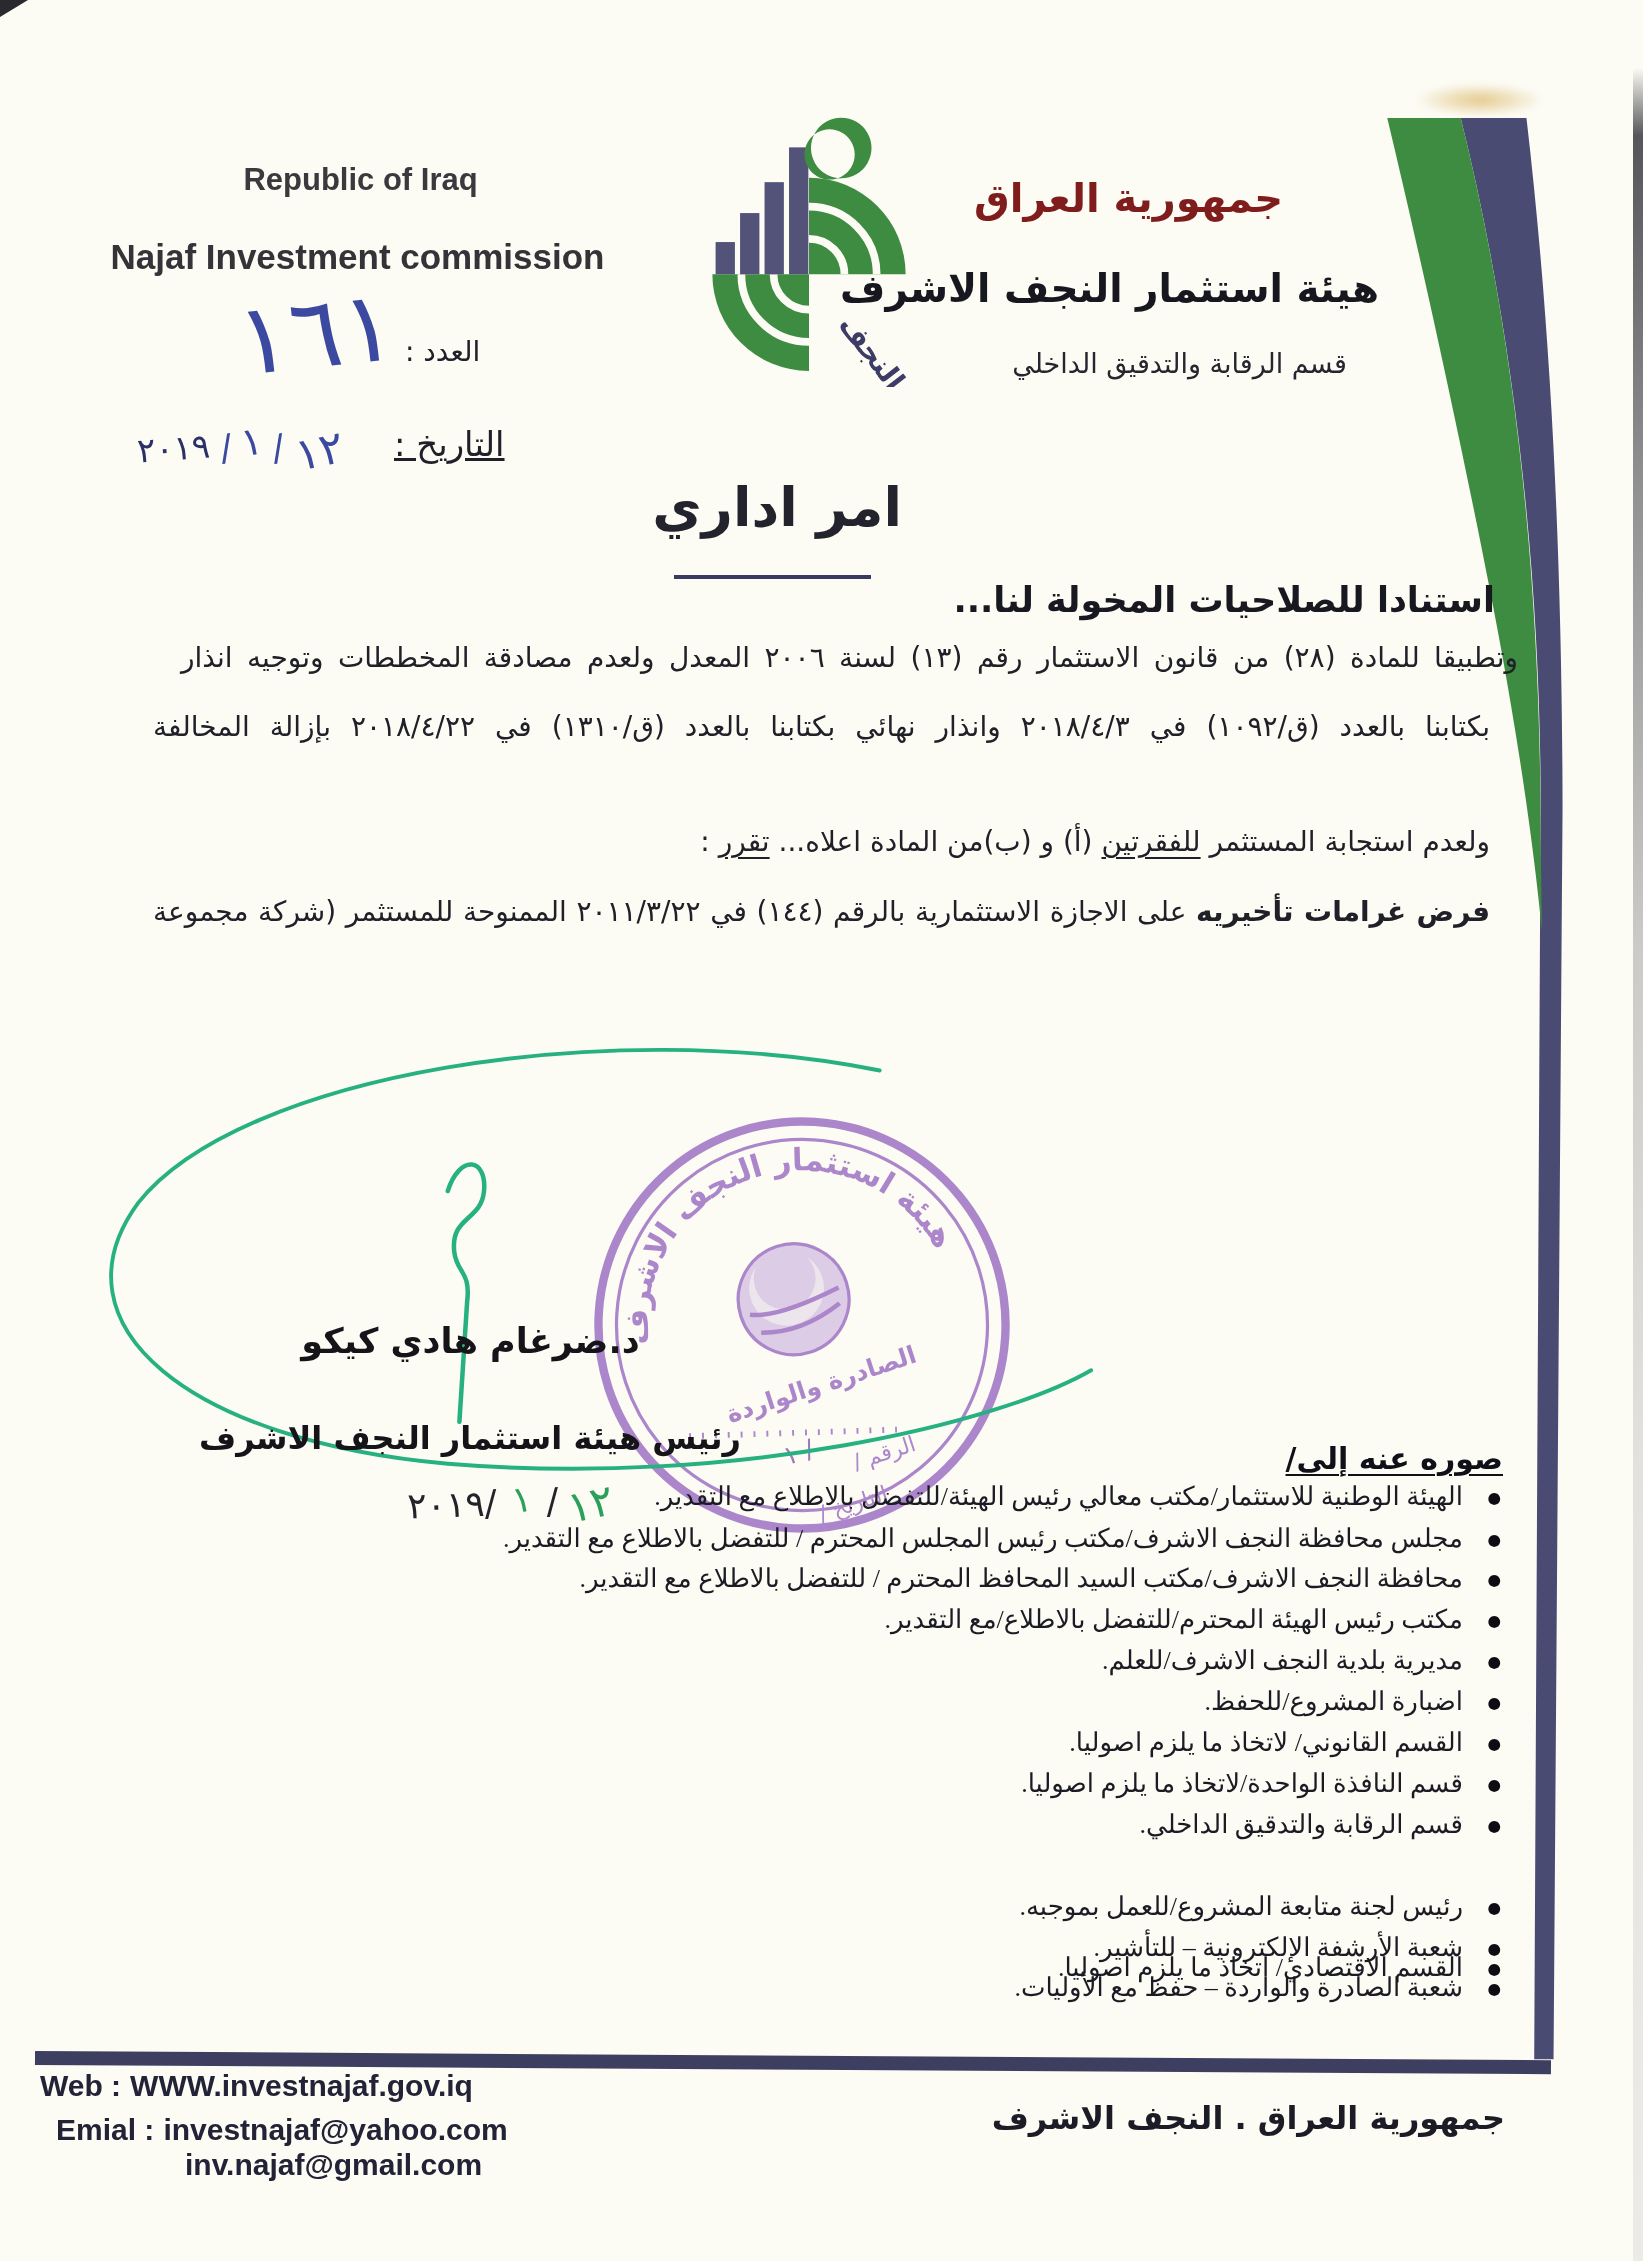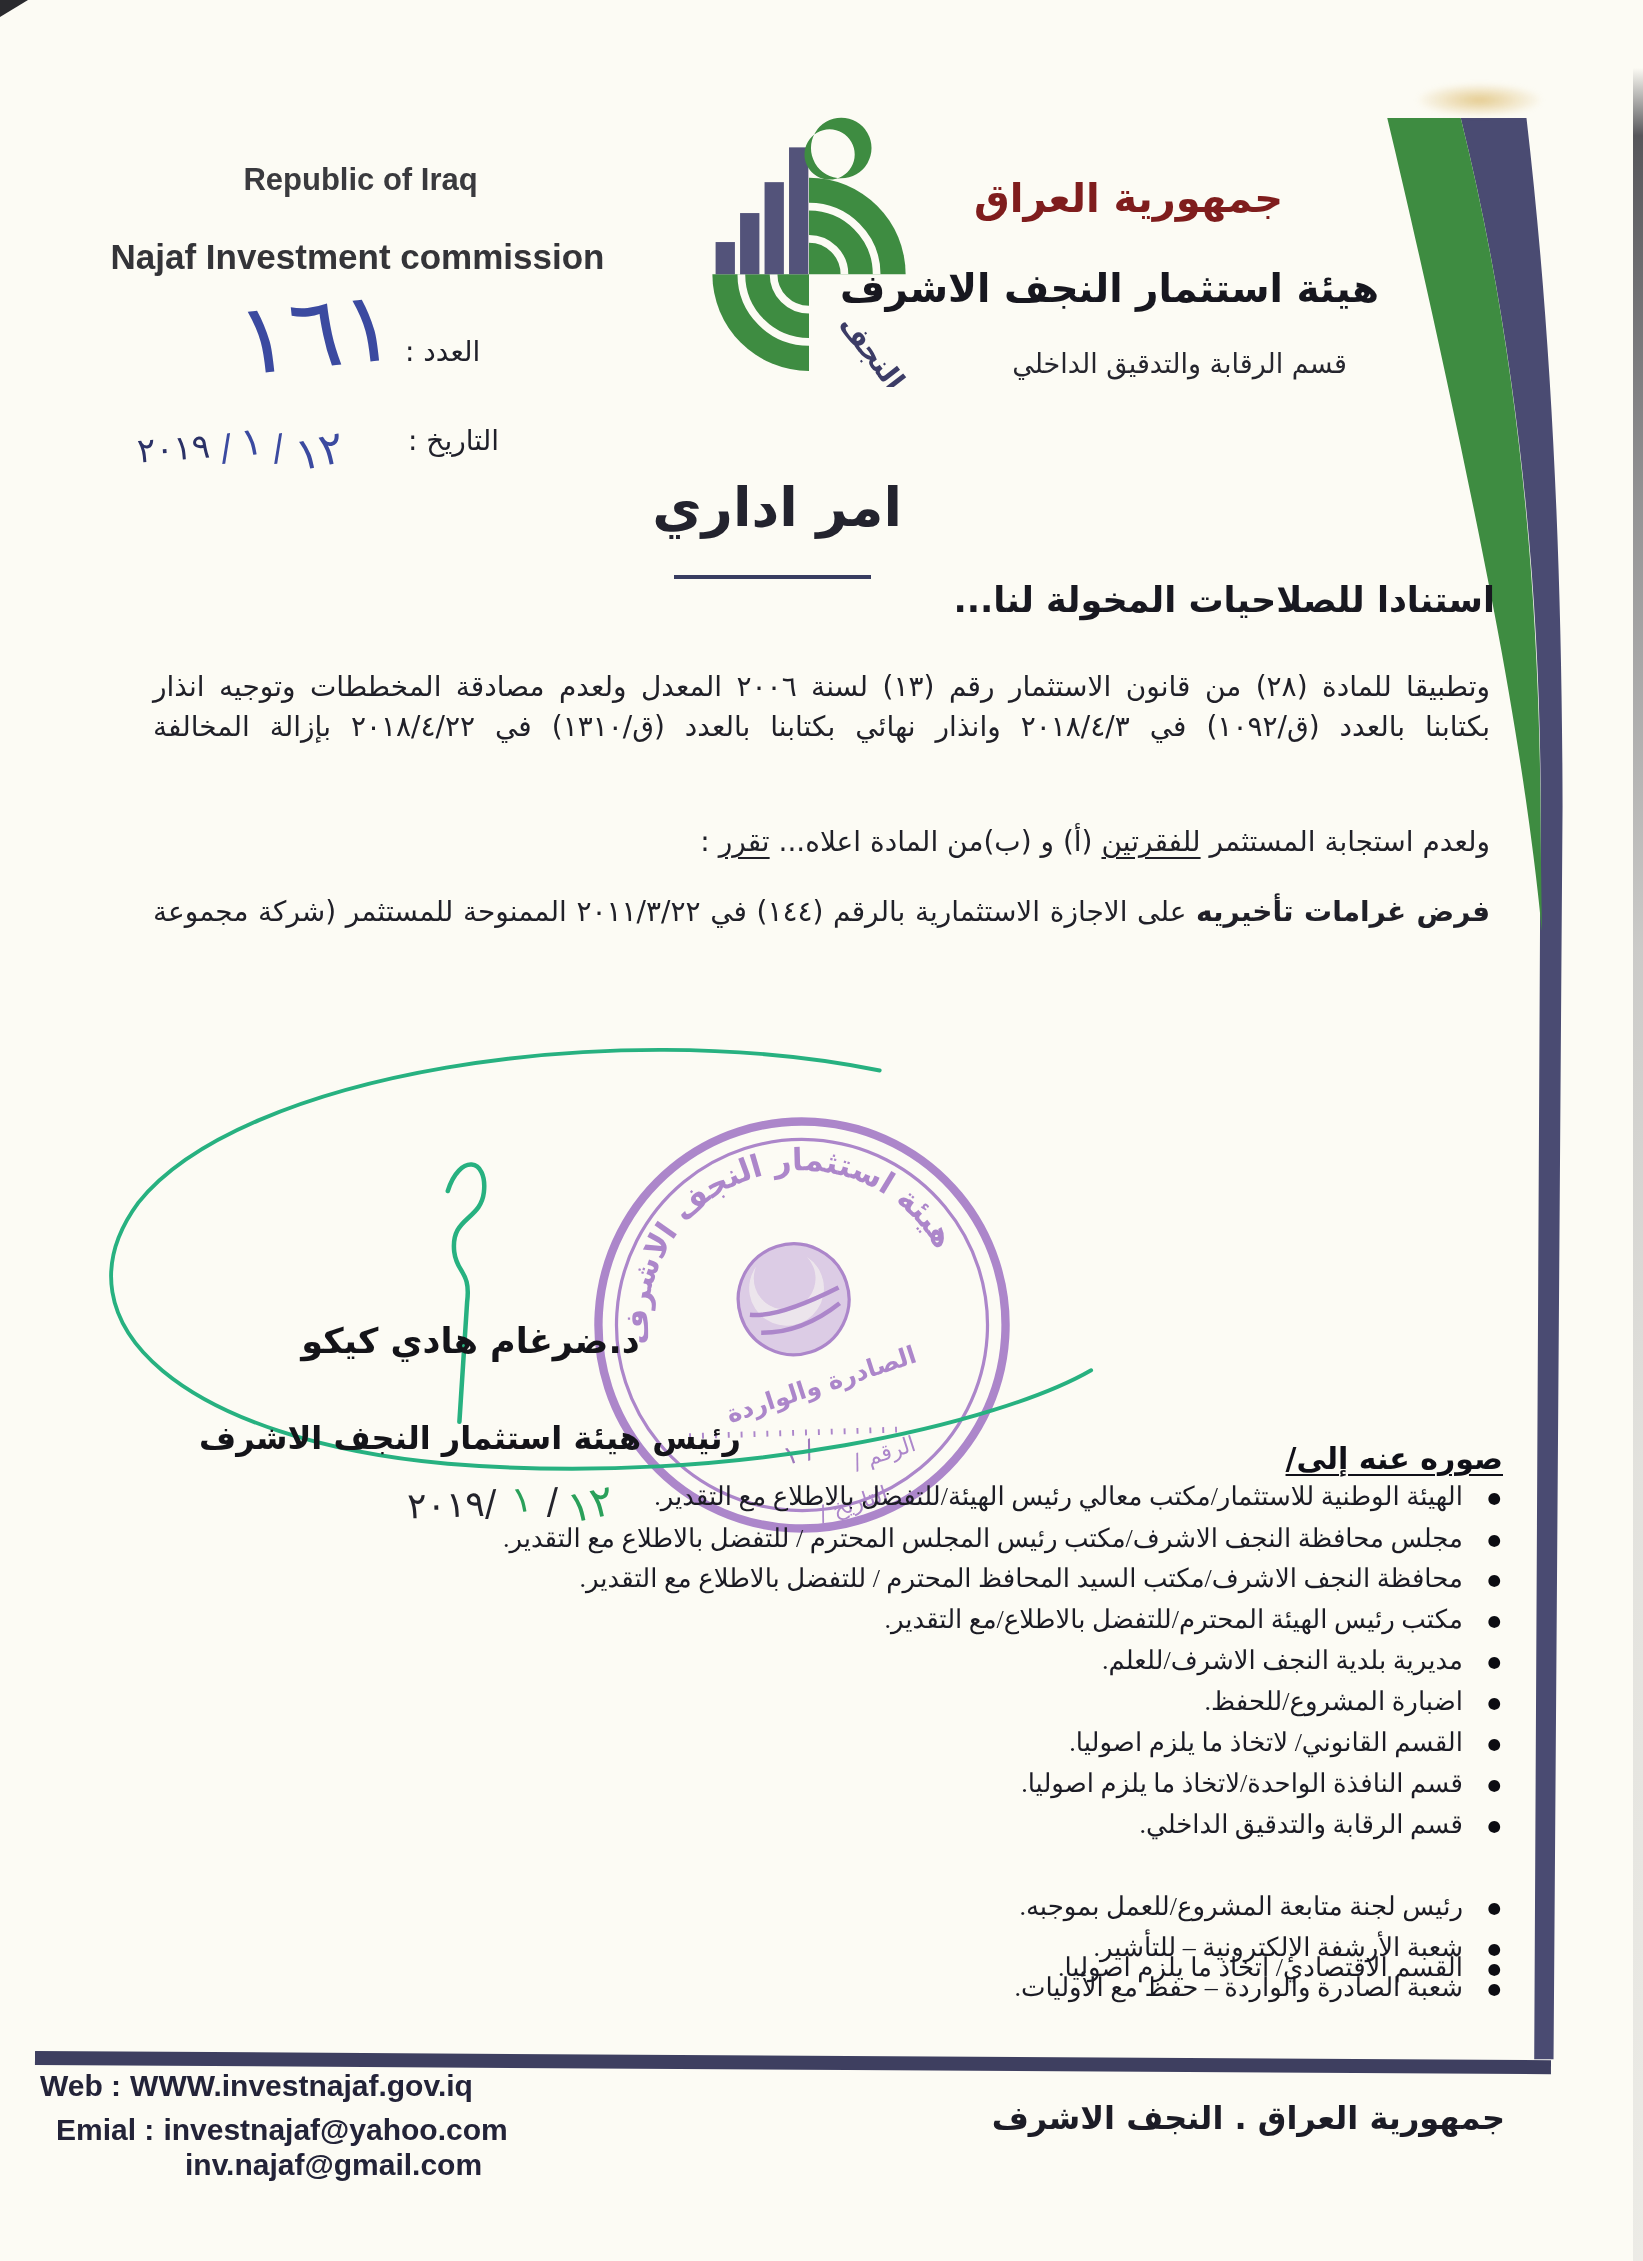--- a/index.html
+++ b/index.html
@@ -13,35 +13,35 @@
   .nowrap{white-space:nowrap;}
   .rtl{direction:rtl; unicode-bidi:plaintext;}
   
   .en-h1{left:77px; top:162px; width:567px; font:bold 31px "Liberation Sans",sans-serif; color:#3a3a3e; text-align:center;}
   .en-h2{left:48px; top:237px; width:619px; font:bold 35px "Liberation Sans",sans-serif; color:#343438; text-align:center;}
   .ar-h1{left:1025px; top:175px; width:258px; font-weight:bold; font-size:40px; color:#7f1d1d; text-align:center;}
   .ar-h2{left:986px; top:266px; width:393px; font-weight:bold; font-size:39px; color:#17171f; text-align:center;}
   .ar-h3{left:999px; top:348px; width:361px; font-size:27px; color:#26262e; text-align:center;}
   .num-label{left:405px; top:335px; font-size:28px; color:#20202a;}
   .num-value{left:237px; top:276px; font-size:98px; color:#3b4aa0; transform:rotate(-6deg); letter-spacing:9px;}
-  .date-label{left:408px; top:424px; font-size:28px; color:#20202a;}
+  .date-label{left:394px; top:424px; font-size:34px; color:#20202a;text-decoration:underline;}
   .date-hand{left:137px; top:418px; width:284px; direction:ltr; text-align:left;}
   .date-hand span{display:inline-block;}
   .dh-year{font-size:34px; color:#2b3166; transform:rotate(-4deg);}
   .dh-slash{font-size:36px; color:#3b4aa0; margin:0 6.4px; transform:rotate(-8deg);}
   .dh-month{font-size:39px; color:#3b4aa0; transform:rotate(-10deg) translateY(-5.2px);}
   .dh-day{font-size:45px; color:#3b4aa0; transform:rotate(-12deg) translateY(6.4px);}
   
   .doc-title{left:657px; top:476px; width:245px; font-weight:bold; font-size:54px; color:#23232e; text-align:center; white-space:nowrap;}
   .title-rule{left:674px; top:575px; width:197px; height:3.9px; background:#383c60;}
   .intro{left:986px; top:580px; width:509px; font-weight:bold; font-size:35px; color:#181820; text-align:left; white-space:nowrap; direction:rtl;}
   
   .pline{left:153px; width:1337px; direction:rtl; font-size:28px; color:#202028;}
   .just{text-align:justify; text-align-last:justify;}
-  .p1l1{top:670px;}
+  .p1l1{top:641px;margin-left:28px;}
   .p1l2{top:710px;}
   .p1l3{top:781px; text-align:right;margin-top:44px;}
   .p2l1{top:895px;}
   .p2l2{top:964px; text-align:right;}
   .u{text-decoration:underline; text-underline-offset:6.4px;}
   .b{font-weight:bold;}
   
   .sig-name{left:277px; top:1321px; width:387px; font-weight:bold; font-size:35px; color:#141419; text-align:center; white-space:nowrap;}
   .sig-title{left:206px; top:1419px; width:535px; font-weight:bold; font-size:32px; color:#141419; text-align:center; white-space:nowrap;}
   .sig-date{left:303px; top:1475px; width:413px; direction:ltr; text-align:center; transform:rotate(-2deg);}

